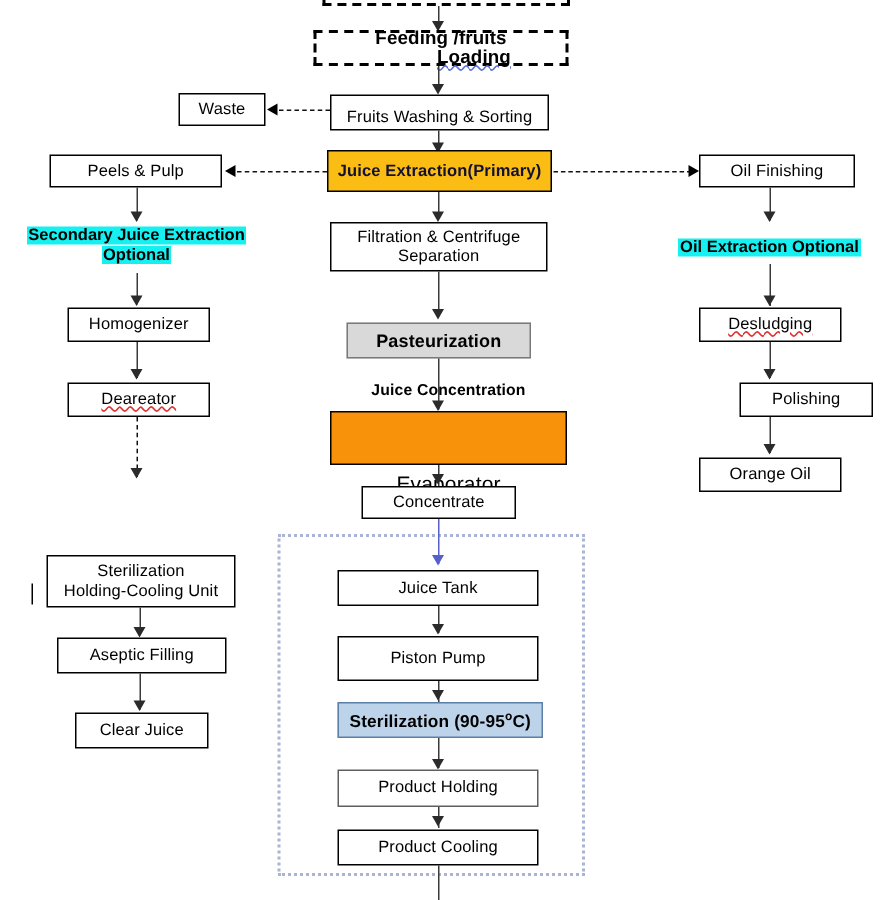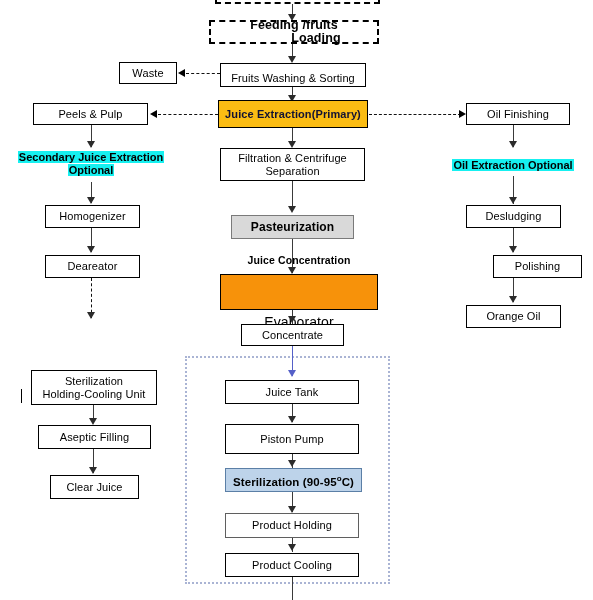--- a/index.html
+++ b/index.html
@@ -40,22 +40,22 @@
     text-align:center;
     font-weight:bold;
     font-size:11px;
     line-height:13px;
     color:#000;
   }
   .hilite span{background:#16f0f0;padding:0 1px;}
 
   
   .bold{font-weight:bold;font-size:12.5px;}
-  .u-wavy{ text-decoration-style:wavy; text-decoration-color:#5b6fd6; text-decoration-thickness:1px;padding-left:44px;}
-  .u-red{ text-decoration-style:wavy; text-decoration-color:#e03030; text-decoration-thickness:1px;}
+  .u-wavy{ text-decoration:underline; text-decoration-style:wavy; text-decoration-color:#5b6fd6; text-decoration-thickness:1px;padding-left:44px;}
+  .u-red{ text-decoration:underline; text-decoration-style:wavy; text-decoration-color:#e03030; text-decoration-thickness:1px;}
 
   .ev-small{font-weight:bold;font-size:10.5px;display:block;line-height:12px;}
   .ev-big{font-size:14px;display:block;line-height:16px;}
 
   
   .vline{position:absolute;width:0;border-left:1.4px solid #3a3a3a;}
   .vline.dash{border-left:1.4px dashed #111;}
   .vline.blue{border-left:1.6px solid #5560c8;}
   .hline{position:absolute;height:0;border-top:1.4px solid #3a3a3a;}
   .hline.dash{border-top:1.4px dashed #111;}

